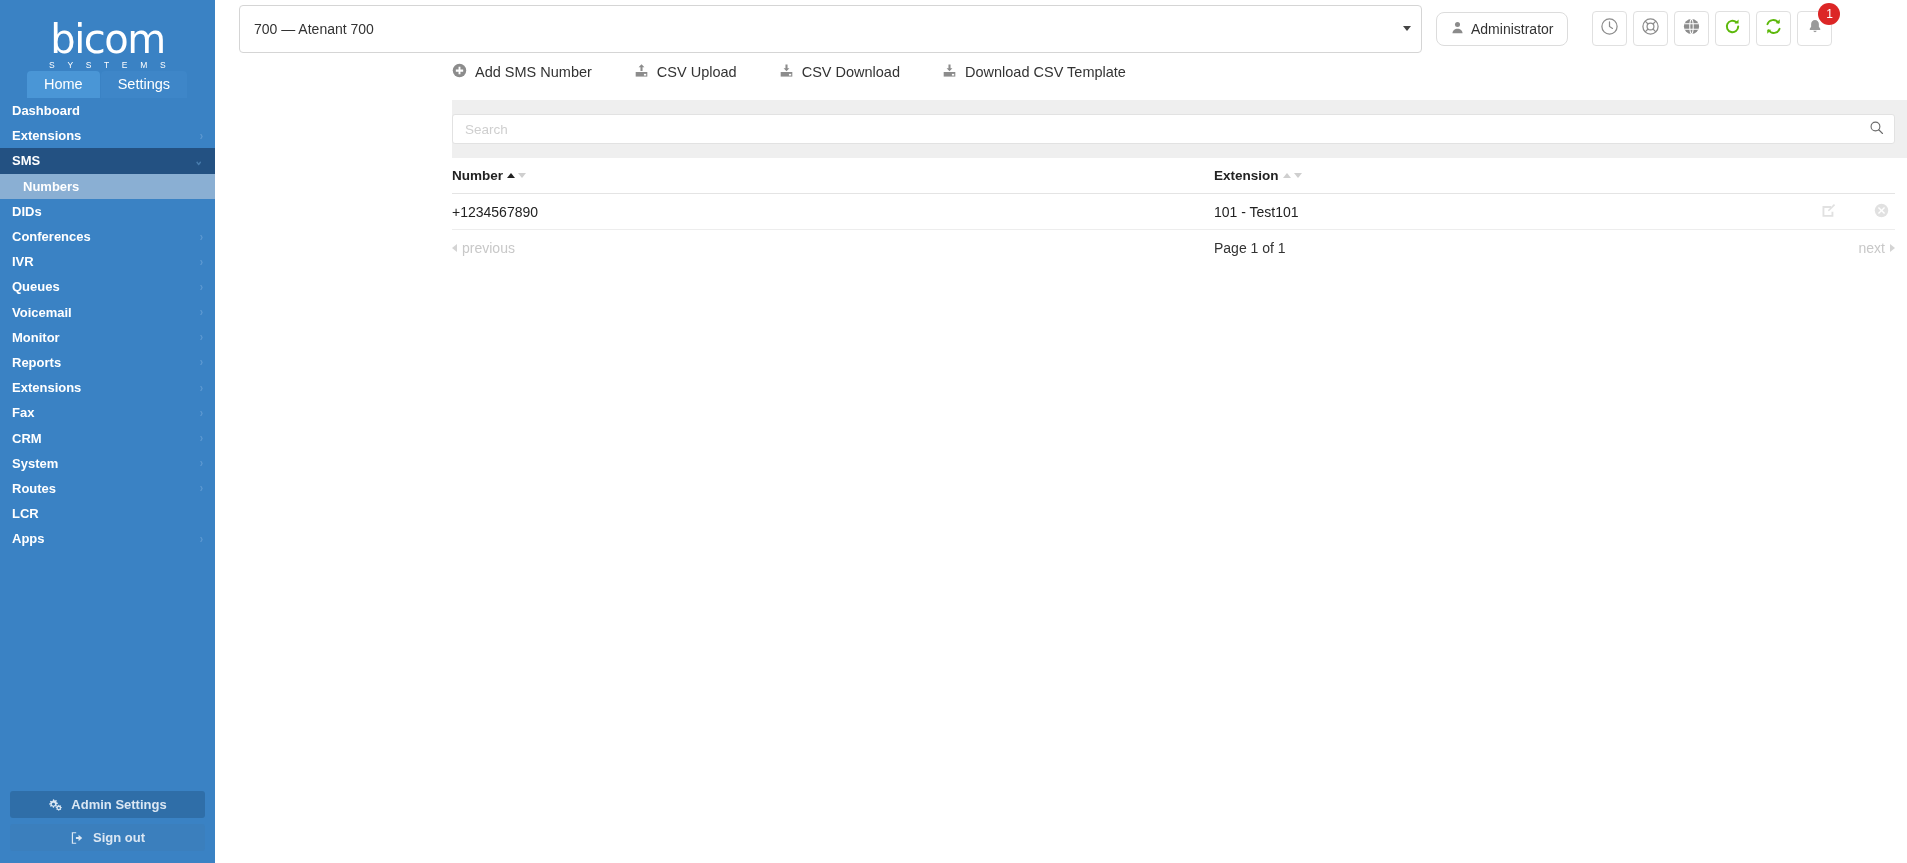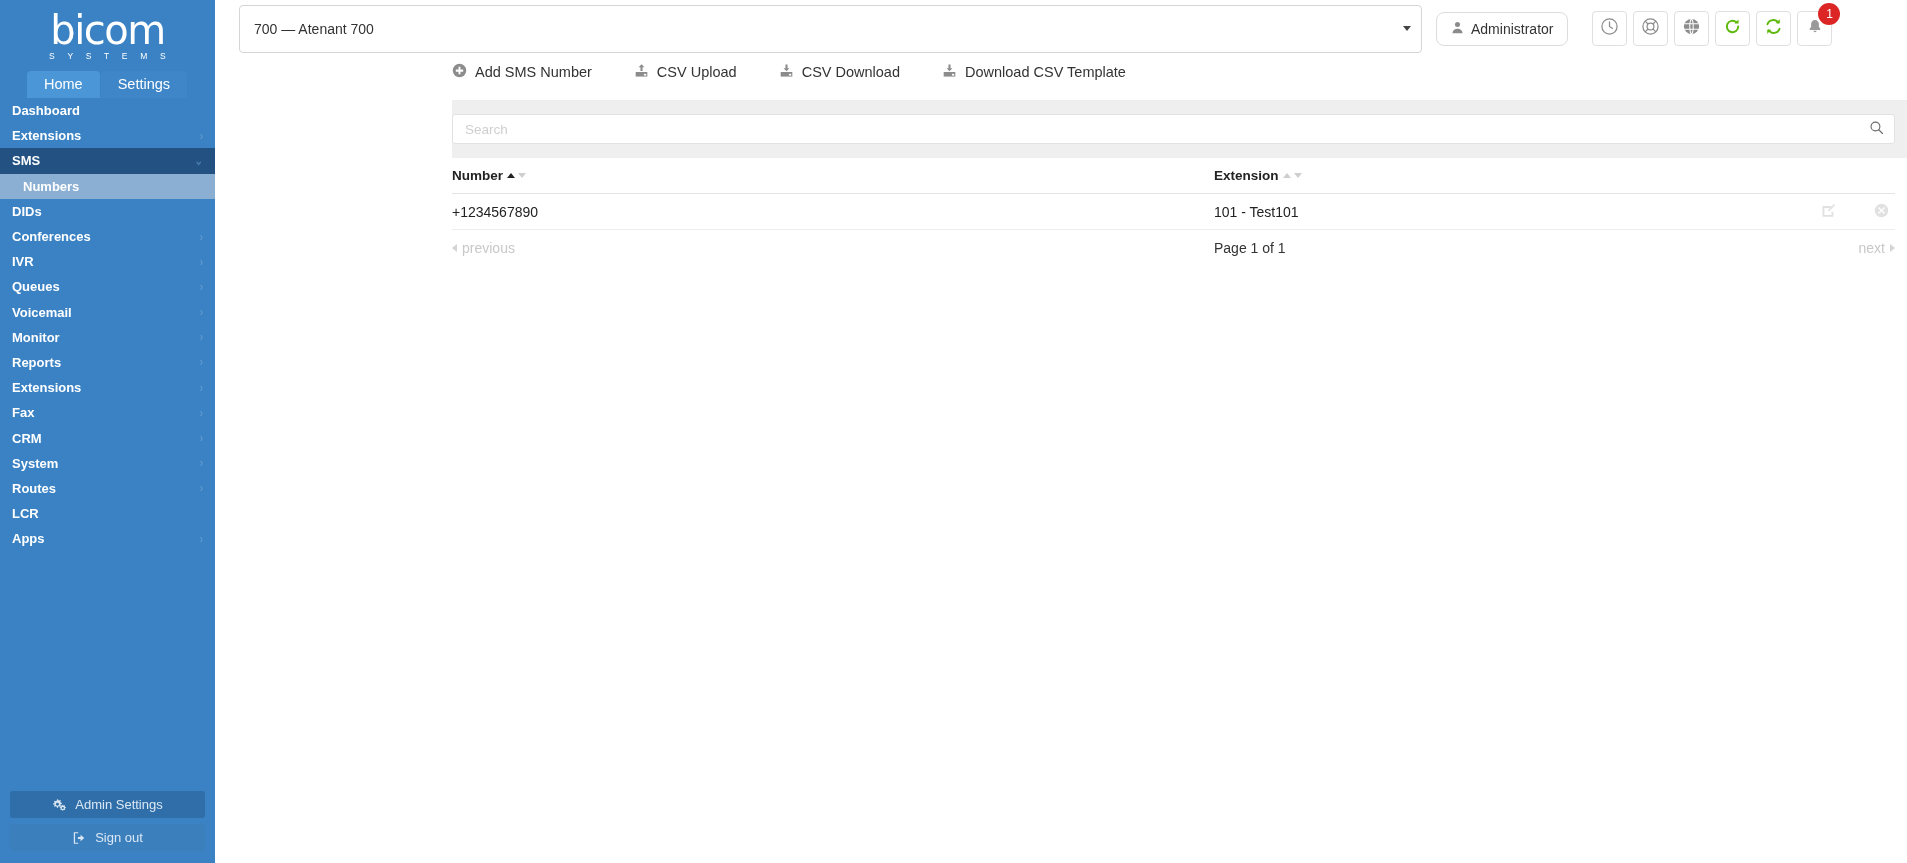--- a/index.html
+++ b/index.html
@@ -8,21 +8,21 @@
     font-family: "Liberation Sans", sans-serif;
     background: #ffffff; overflow: hidden;
   }
   body { display: flex; }
 
   
   #sidebar {
     width: 215px; height: 863px; flex: 0 0 215px;
     background: #3a82c4; position: relative;
   }
-  #logo-area { height: 70px; display: flex; align-items: center; justify-content: center; }
+  #logo-area { height: 70px; display: flex; align-items: flex-end; justify-content: center; }
   .logo-stack { text-align: center; margin-top: 4px; }
   .logo-word {
     color: #ffffff; font-size: 40px; line-height: 34px;
     font-weight: 400; letter-spacing: -1.5px;
     font-family: "DejaVu Sans", sans-serif;
   }
   .logo-sub {
     color: #ffffff; font-size: 8.5px; letter-spacing: 5.2px;
     margin-top: 4px; margin-left: 5px; font-weight: 400;
   }
@@ -49,21 +49,21 @@
   .chev {
     font-size: 10px; color: #5f9ad2; line-height: 1;
     transform: scaleY(1.35); opacity: .95;
   }
   .nav-item.expanded .chev { color: #4a7fb0; }
 
   #bottom-buttons { position: absolute; bottom: 12px; left: 10px; right: 10px; }
   .side-btn {
     height: 27px; border-radius: 3px; display: flex; align-items: center;
     justify-content: center; gap: 8px; color: #dbe7f3; font-size: 13px;
-    font-weight: normal; cursor: pointer;
+    font-weight: bold; cursor: pointer;
   }
   #admin-settings-btn { background: #2f6ea8; margin-bottom: 6px; }
   #sign-out-btn { background: #3b7fbd; }
   .side-btn svg { display: block; }
 
   
   #main { flex: 1 1 auto; height: 863px; background: #ffffff;
           display: flex; flex-direction: column; min-width: 0; }
 
   

